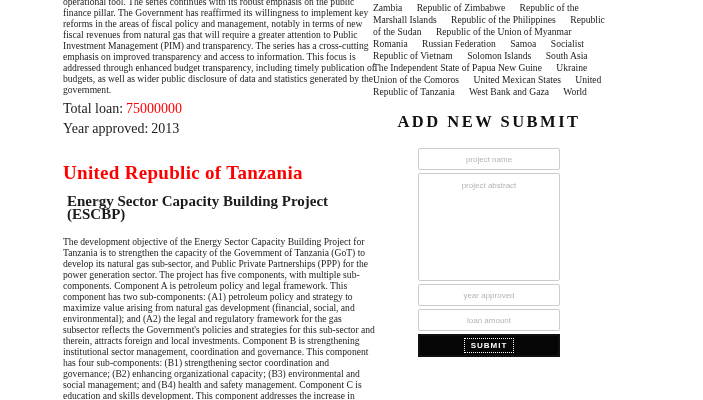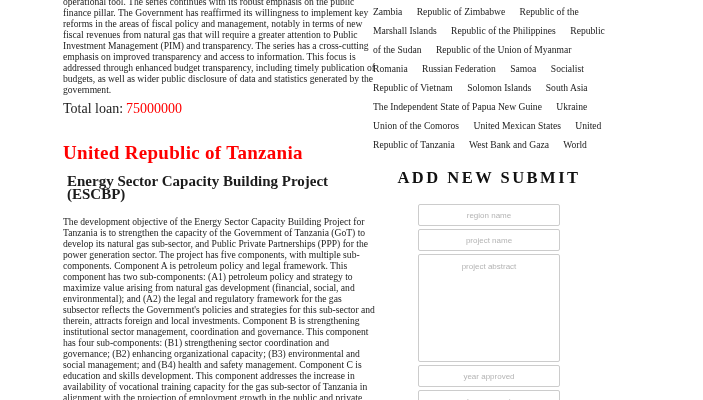--- a/index.html
+++ b/index.html
@@ -23,21 +23,21 @@
   .country-heading {
     color: #ff0000; font-size: 19px; font-weight: bold;
     margin: 28px 0 12px 0; line-height: 21px; letter-spacing: 0.3px;
   }
   .project-heading {
     font-size: 15px; font-weight: bold; margin: 0 0 15px 4px; line-height: 13px;
   }
 
   
   .right-col { position: absolute; left: 373px; top: 0; width: 232px; }
-  .country-list { font-size: 9.6px; line-height: 19px; padding-top: 2px; }
+  .country-list { font-size: 9.6px; line-height: 12px; padding-top: 2px; }
   .country-link {
     color: #1c1c1c; text-decoration: none; margin-right: 12px;
     display: inline; cursor: pointer;
   }
   .form-title {
     text-align: center; font-size: 16.5px; font-weight: bold;
     letter-spacing: 2.5px; margin: 14px 0 16px 0; color: #111111;
   }
   .record-form { width: 142px; margin: 0 auto; }
   .form-input, .form-textarea {
@@ -64,20 +64,21 @@
 </head>
 <body>
 
 <div class="viewport">
 
   <div class="left-col">
     <p class="body-text">operational tool. The series continues with its robust emphasis on the public finance pillar. The Government has reaffirmed its willingness to implement key reforms in the areas of fiscal policy and management, notably in terms of new fiscal revenues from natural gas that will require a greater attention to Public Investment Management (PIM) and transparency. The series has a cross-cutting emphasis on improved transparency and access to information. This focus is addressed through enhanced budget transparency, including timely publication of budgets, as well as wider public disclosure of data and statistics generated by the government.</p>
 
     <p class="meta-line"><span>Total loan:</span><span class="red-text loan-value">75000000</span></p>
 
+    <p class="meta-line"><span>Year approved:</span><span class="loan-value">2013</span></p>
 
     <h1 class="country-heading">United Republic of Tanzania</h1>
 
     <h3 class="project-heading">Energy Sector Capacity Building Project (ESCBP)</h3>
 
     <p class="body-text">The development objective of the Energy Sector Capacity Building Project for Tanzania is to strengthen the capacity of the Government of Tanzania (GoT) to develop its natural gas sub-sector, and Public Private Partnerships (PPP) for the power generation sector. The project has five components, with multiple sub-components. Component A is petroleum policy and legal framework. This component has two sub-components: (A1) petroleum policy and strategy to maximize value arising from natural gas development (financial, social, and environmental); and (A2) the legal and regulatory framework for the gas subsector reflects the Government's policies and strategies for this sub-sector and therein, attracts foreign and local investments. Component B is strengthening institutional sector management, coordination and governance. This component has four sub-components: (B1) strengthening sector coordination and governance; (B2) enhancing organizational capacity; (B3) environmental and social management; and (B4) health and safety management. Component C is education and skills development. This component addresses the increase in availability of vocational training capacity for the gas sub-sector of Tanzania in alignment with the projection of employment growth in the public and private parts of the sub-sector. Component D is power generation and natural gas PPP projects capacity building. This component has two sub-components: (D1) Ministry of Energy and Minerals (MEM) PPP node support; and (D2) Tanzania Electric Supply Company Limited</p>
   </div>
 
   <div class="right-col">
 
@@ -99,21 +100,20 @@
       <a class="country-link">Union of the Comoros</a>
       <a class="country-link">United Mexican States</a>
       <a class="country-link">United Republic of Tanzania</a>
       <a class="country-link">West Bank and Gaza</a>
       <a class="country-link">World</a>
     </div>
 
     <h2 class="form-title">ADD NEW SUBMIT</h2>
 
     <form class="record-form">
-      <input class="form-input" type="text" placeholder="region name" style="">
       <input class="form-input" type="text" placeholder="project name" style="">
       <textarea class="form-textarea" placeholder="project abstract" style=""></textarea>
       <input class="form-input" type="text" placeholder="year approved" style="">
       <input class="form-input" type="text" placeholder="loan amount" style="">
       <button class="submit-button" type="submit">
           <span class="submit-label">SUBMIT</span>
         </button>
     </form>
 
   </div>

